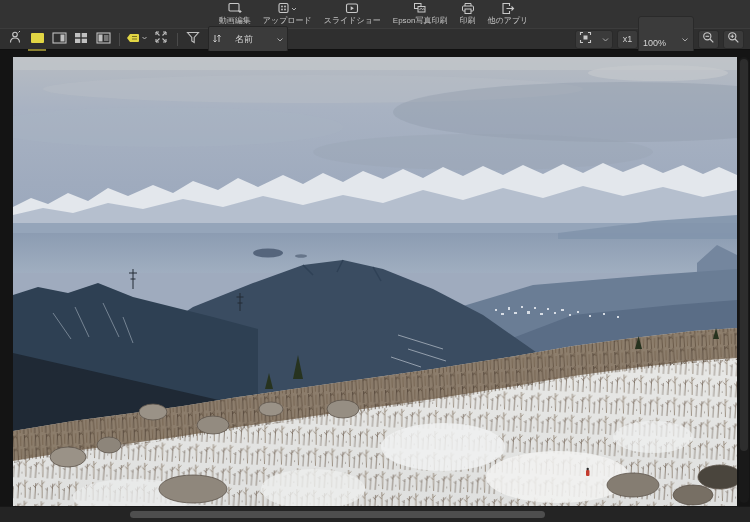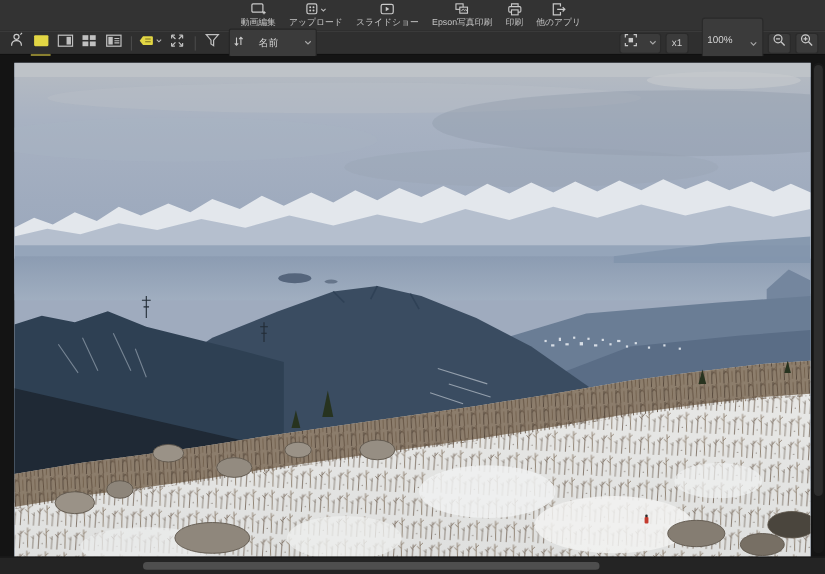--- a/index.html
+++ b/index.html
@@ -26,21 +26,21 @@
   .vt-btn.sel::after{content:"";position:absolute;left:0;right:0;bottom:-3px;height:2px;background:#8a8030;}
   .vt-sep{width:1px;height:13px;background:#4a4a4a;margin:0 6px 0 3px;}
   .sort-box{height:16px;width:72px;background:#3b3b3b;border:1px solid #262626;border-radius:2px;
     display:flex;align-items:center;padding:4px 3px;margin-left:2px;gap:10px;}
   .sort-box .txt{font-size:9px;color:#d6d6d6;margin-left:3px;flex:1;}
   .right-group{margin-left:auto;display:flex;align-items:center;}
   .sq-btn{height:17px;min-width:19px;background:#3b3b3b;border:1px solid #2a2a2a;border-radius:3px;
     display:flex;align-items:center;justify-content:center;margin-left:4px;color:#cfcfcf;}
   .x1{font-size:9px;color:#d0d0d0;padding:0 3px;}
   .pct-box{height:17px;width:46px;background:#3b3b3b;border:1px solid #2a2a2a;border-radius:3px;
-    display:flex;align-items:flex-start;justify-content:space-between;padding:14px 4px;margin-left:12px;}
+    display:flex;align-items:flex-end;justify-content:space-between;padding:14px 4px;margin-left:0;}
   .pct-box .txt{font-size:9px;color:#d6d6d6;}
 
   
   .content{position:absolute;top:51px;left:0;right:0;bottom:15px;background:#141414;}
   .photo{position:absolute;left:13px;top:6px;width:724px;height:450px;background:#9fabbe;overflow:hidden;}
   .vscroll{position:absolute;top:6px;right:1px;bottom:4px;width:10px;background:#191919;border-radius:5px;}
   .vscroll .thumb{position:absolute;left:1px;right:1px;top:2px;height:88%;background:#2d2d2d;border-radius:4px;}
 
   
   .hscroll{position:absolute;left:0;right:0;bottom:0;height:15px;background:#242424;border-top:1px solid #181818;}

